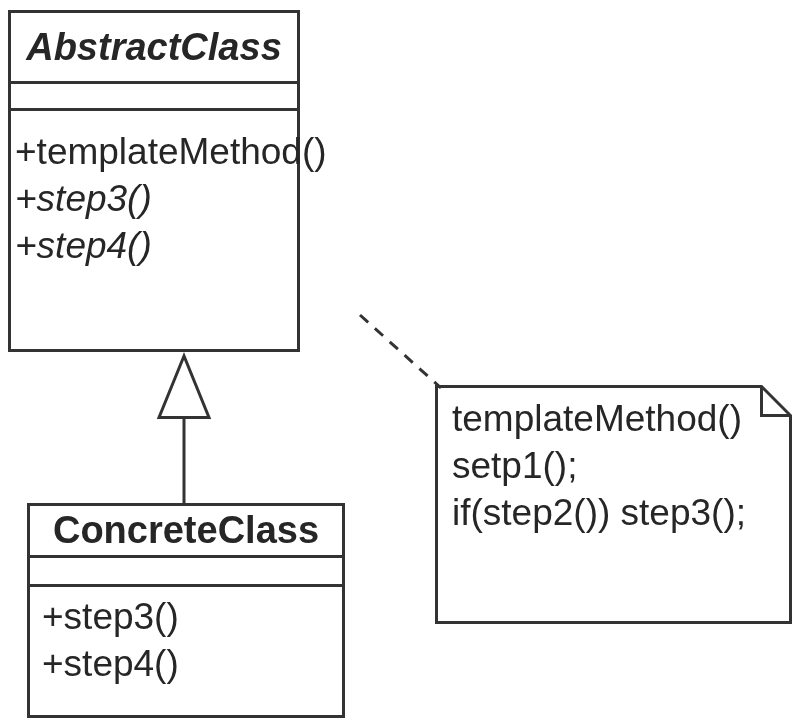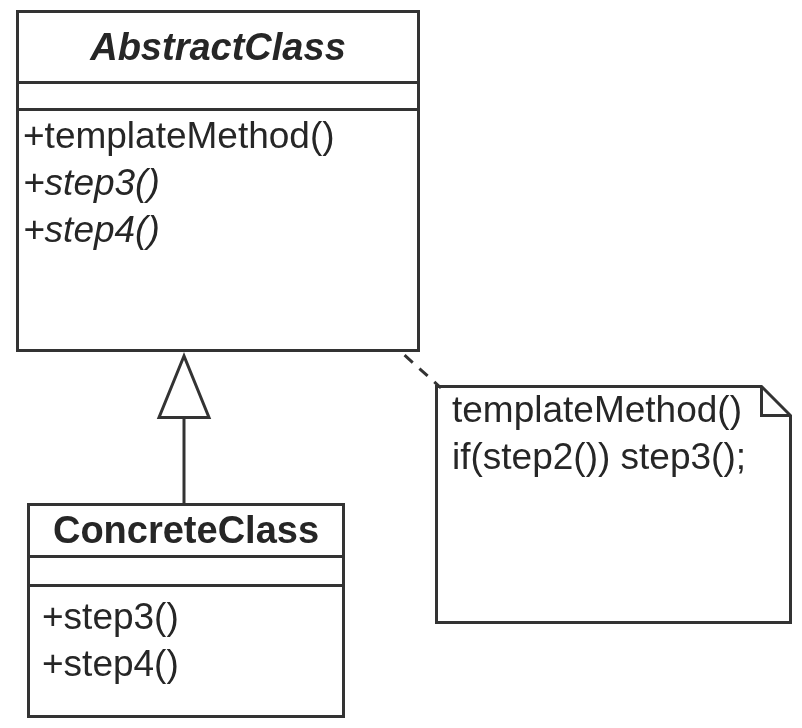--- a/index.html
+++ b/index.html
@@ -38,31 +38,31 @@
   .italic { font-style: italic; }
   .attrs {
     border-bottom: 3px solid var(--stroke, #333333);
     box-sizing: border-box;
   }
   .methods {
     font-size: 37px;
     line-height: 47px;
     white-space: nowrap;
   }
-  #abstract-box { left: 8px; top: 10px; width: 404px; height: 342px; margin-left: 8px; }
+  #abstract-box { left: 8px; top: 10px; width: 292px; height: 342px; }
   #abstract-box .title { height: 71px; }
   #abstract-box .attrs { height: 27px; }
-  #abstract-box .methods { padding: 1px 0 0 4px; }
+  #abstract-box .methods { padding: 17px 0 0 4px; }
   #concrete-box { left: 27px; top: 503px; width: 318px; height: 215px; }
   #concrete-box .title { height: 52px; }
   #concrete-box .attrs { height: 29px; }
   #concrete-box .methods { padding: 6px 0 0 12px; }
   .note-text {
     position: absolute;
-    left: 435px; top: 376px;
+    left: 435px; top: 385px;
     width: 341px;
     padding: 10px 0 0 17px;
     font-size: 37px;
     line-height: 47px;
     white-space: nowrap;
   }
 </style>
 </head>
 <body>
 
@@ -95,16 +95,17 @@
     <div class="title">ConcreteClass</div>
     <div class="attrs"></div>
     <div class="methods">
       <div>+step3()</div>
       <div>+step4()</div>
     </div>
   </div>
 
   <div class="note-text">
     <div>templateMethod()</div>
+    <div>setp1();</div>
     <div>if(step2()) step3();</div>
   </div>
 
 </div>
 
 </body></html>

